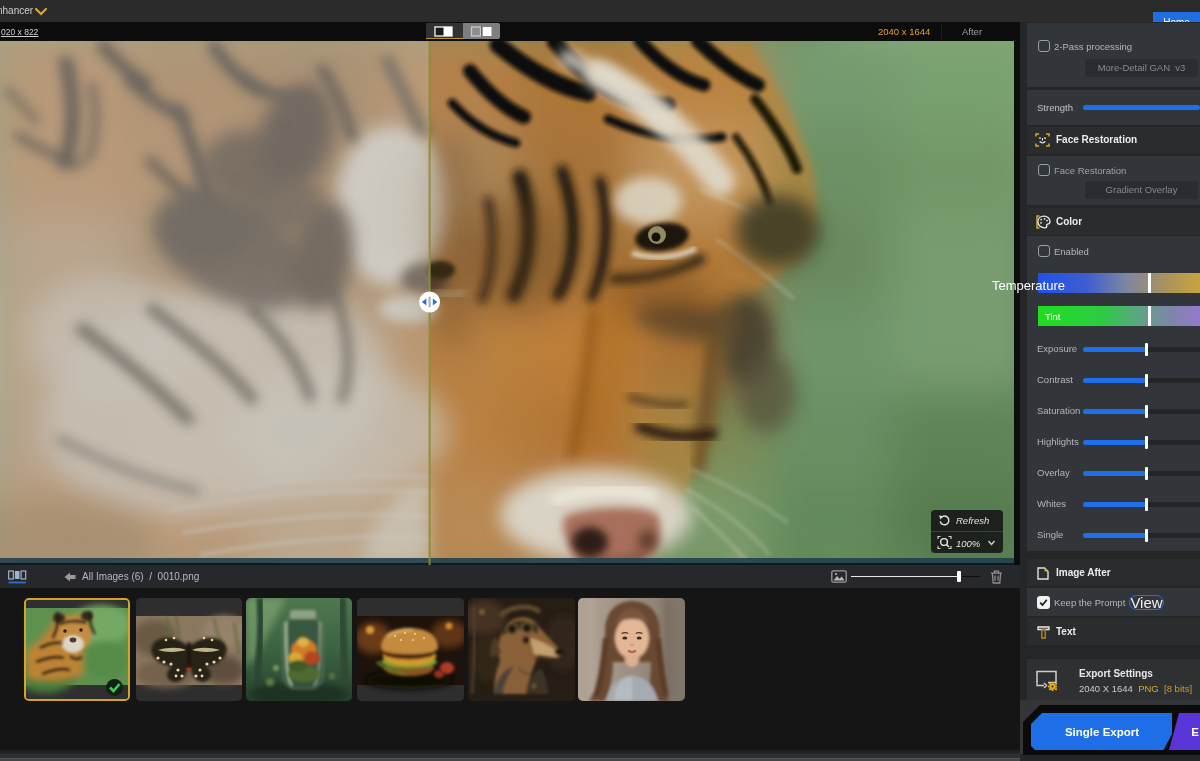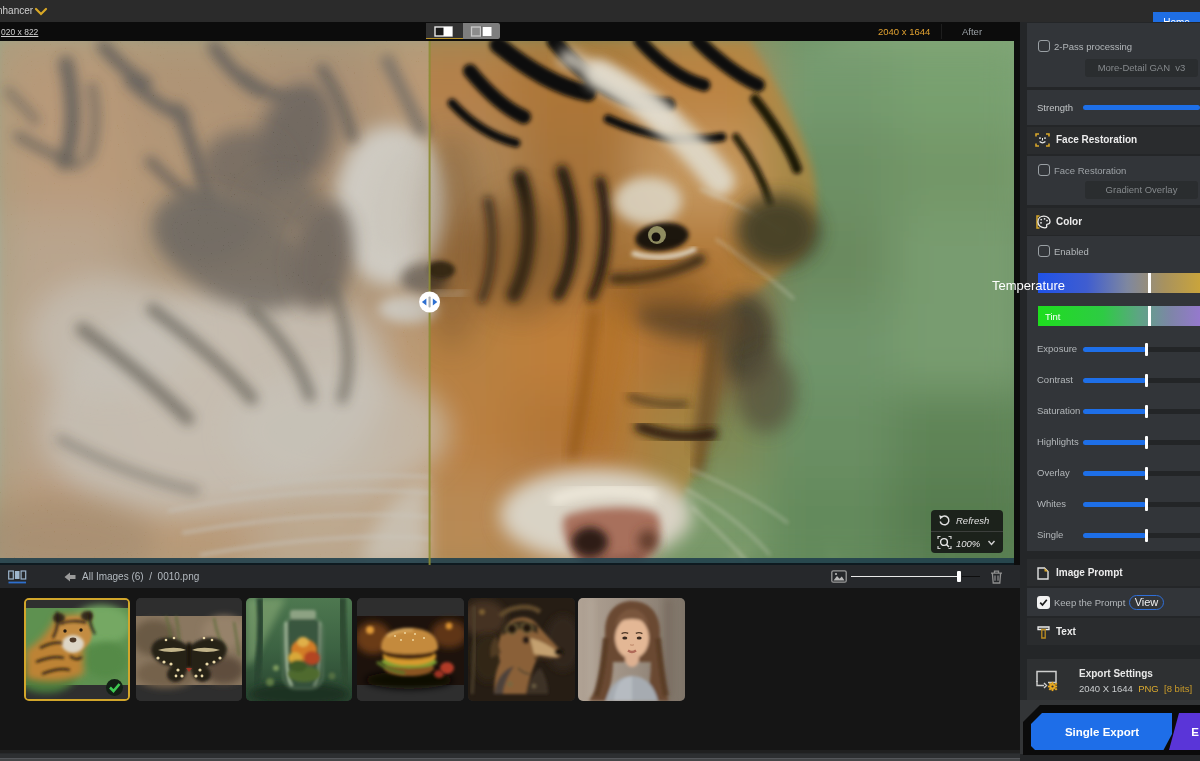--- a/index.html
+++ b/index.html
@@ -638,30 +638,30 @@
   <div class="lbl abs" style="left:1037px;top:529px">Single</div>
   <div class="sltrack abs" style="left:1083px;top:532.5px;width:63px"></div>
   <div class="sldark abs" style="left:1148px;top:532.5px;width:52px"></div>
   <div class="slhandle abs" style="left:1144.5px;top:528.5px"></div>
 
   <div class="head abs" style="top:559px;height:27px"></div>
   <svg class="abs" style="left:1037px;top:567px" width="12" height="13" viewBox="0 0 12 13">
     <path d="M1 1 H7.5 L11 4.5 V12 H1 Z" stroke="#e0e0e0" stroke-width="1.4" fill="none"></path>
     <path d="M7.5 1 L11 4.5 L7.5 4.5 Z" fill="#d8a62a"></path>
     </svg>
-  <div class="htxt abs" style="top:567px">Image Prompt</div>
+  <div class="htxt abs" style="top:567px">Image After</div>
 
   <div class="card abs" style="top:588px;height:28px"></div>
   <div class="abs" style="left:1037px;top:596px;width:13px;height:13px;background:#f2f2f2;border-radius:3px"></div>
   <svg class="abs" style="left:1039px;top:598px" width="9" height="9" viewBox="0 0 9 9">
     <path d="M1.2 4.6 L3.5 7 L7.8 1.8" stroke="#1a1a1a" stroke-width="1.7" fill="none"></path>
     </svg>
   <div class="lbl abs" style="left:1054px;top:596.5px">Keep the Prompt</div>
   <div class="abs" style="left:1129px;top:595px;width:35px;height:15px;border:1.4px solid #2f6fd8;
-    border-radius:8px;color:#f0f0f0;font-size:11px;text-align:center;line-height:13px">View</div>
+    border-radius:8px;color:#f0f0f0;font-size:15px;text-align:center;line-height:13px">View</div>
 
   <div class="head abs" style="top:618px;height:27px"></div>
   <svg class="abs" style="left:1037px;top:626px" width="13" height="13" viewBox="0 0 13 13">
     <path d="M1 1 H12 V3.5 H1 Z" stroke="#ececec" stroke-width="1.3" fill="none"></path>
     <path d="M4.8 3.5 H8.2 V12 H4.8 Z" stroke="#bd8d1f" stroke-width="1.3" fill="none"></path>
     </svg>
   <div class="htxt abs" style="top:626px">Text</div>
 
   <div class="abs" style="left:1027px;top:659px;width:173px;height:41px;background:#2e3032"></div>
   <svg class="abs" style="left:1036px;top:670px" width="24" height="23" viewBox="0 0 24 23">

